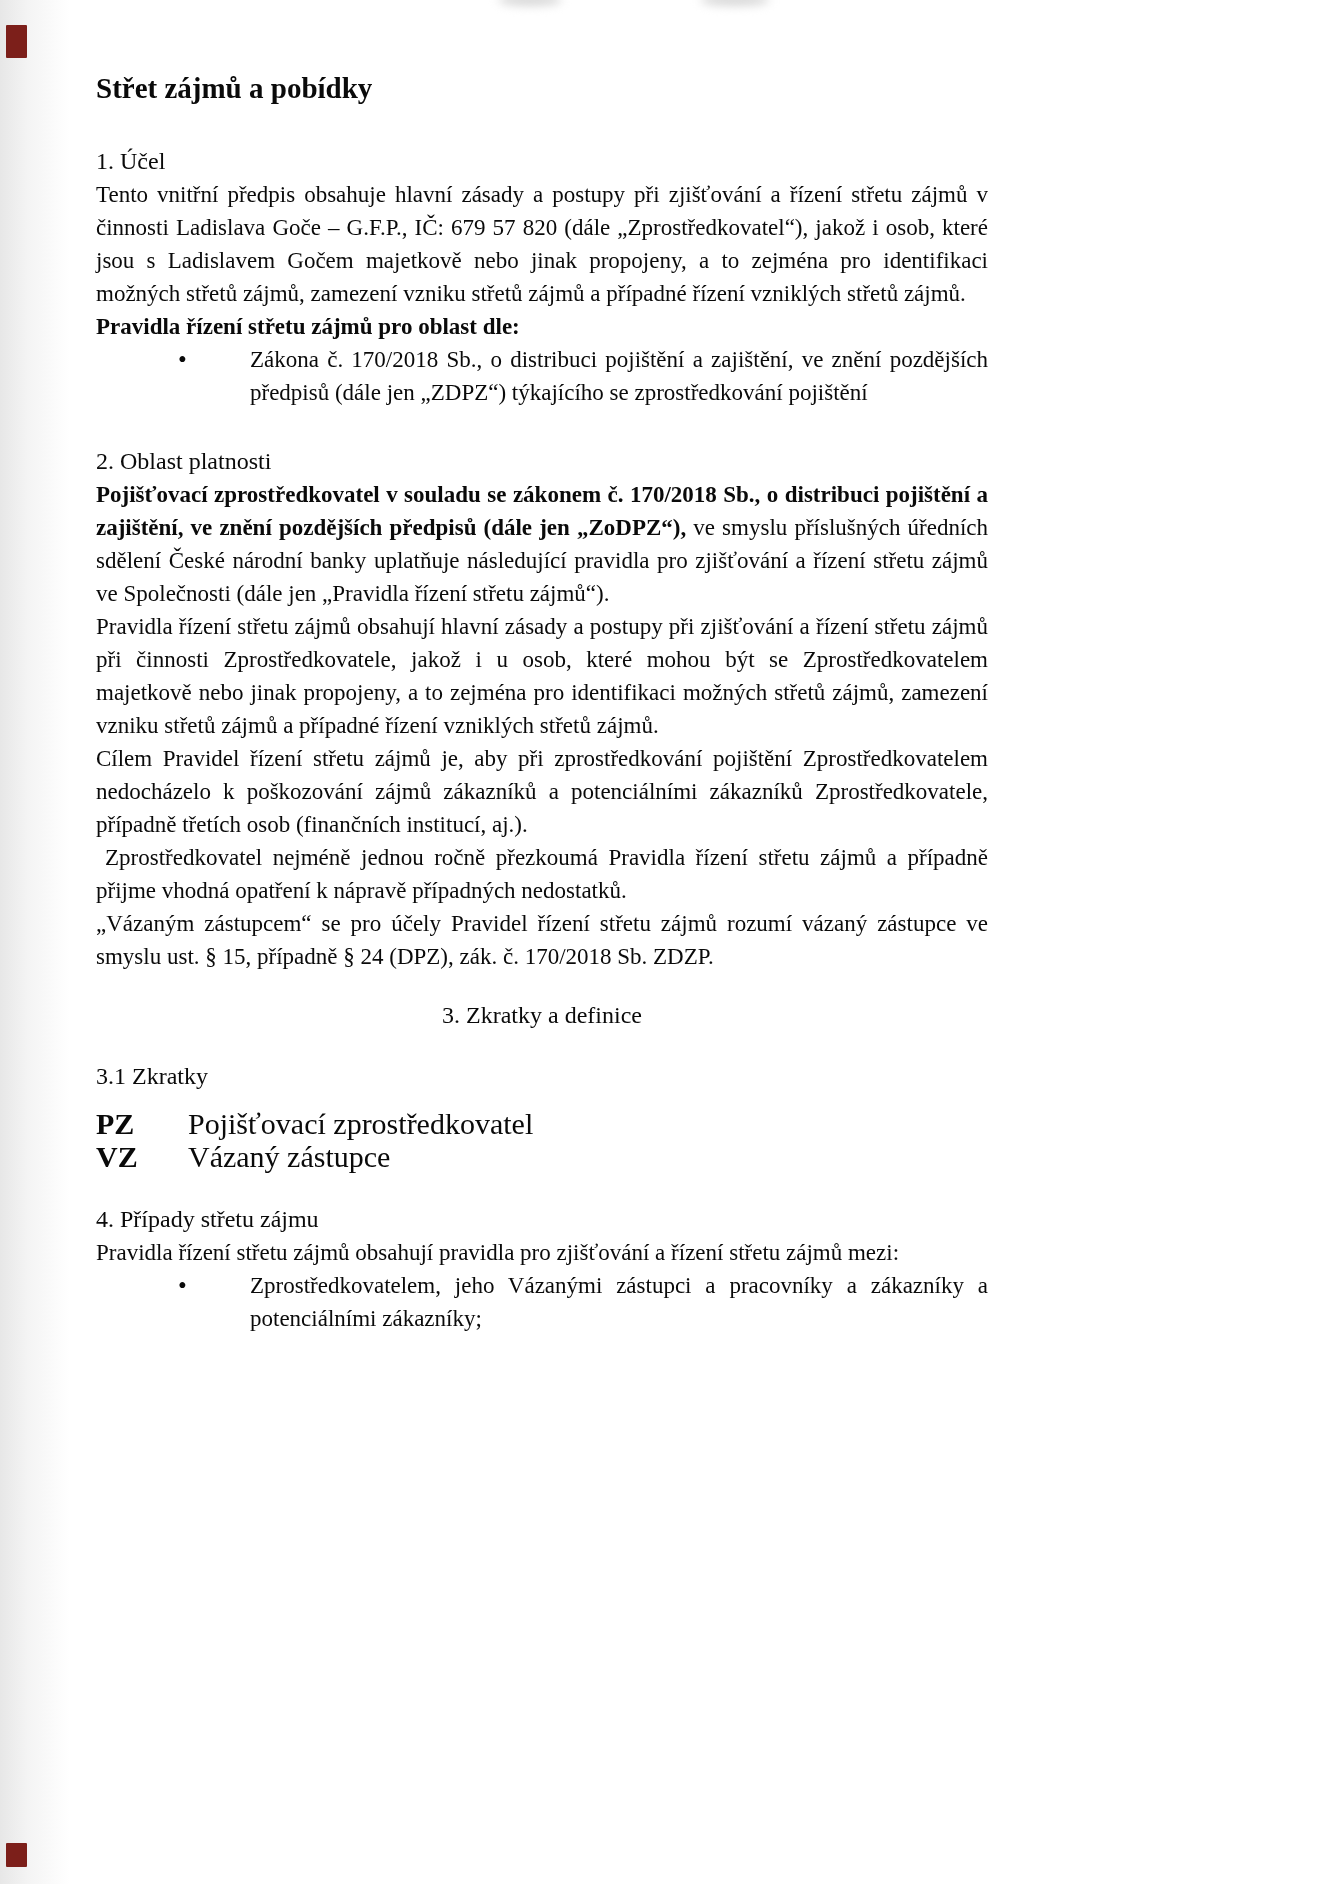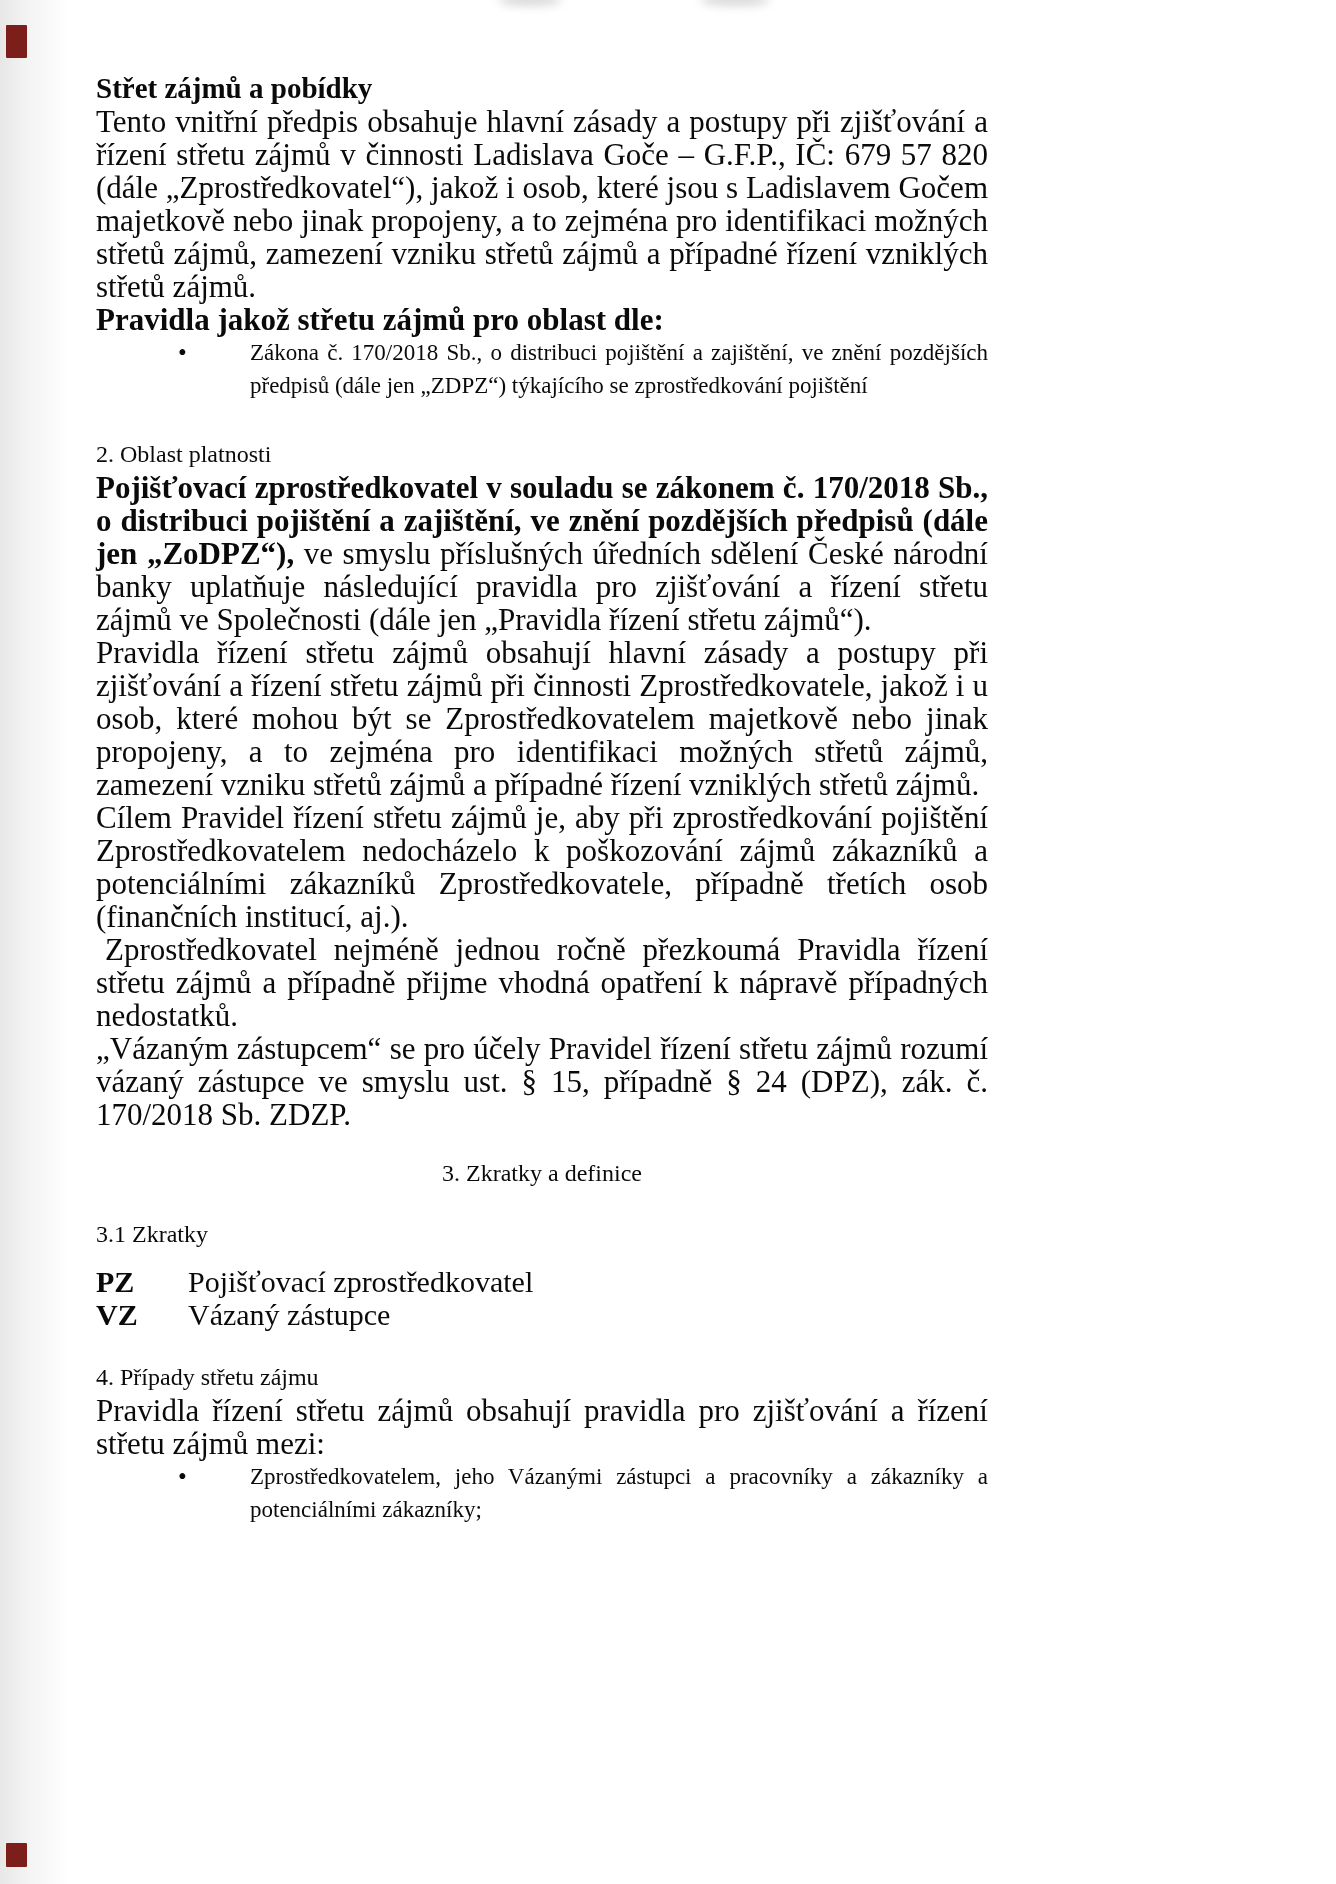--- a/index.html
+++ b/index.html
@@ -59,21 +59,21 @@
     font-weight: bold;
   }
   .heading {
     margin: 0;
     font-size: 24px;
     line-height: 33px;
     font-weight: normal;
   }
   p.body-text {
     margin: 0;
-    font-size: 31px;
+    font-size: 23px;
     line-height: 33px;
     text-align: justify;
   }
   .bold { font-weight: bold; }
 
   .mt-h1   { margin-top: 40px; }
   .mt-p1   { margin-top: 64px; }
   .mt-bh   { margin-top: 42px; }
   .mt-ul1  { margin-top: 22px; }
   .mt-h2   { margin-top: 36px; }
@@ -127,24 +127,25 @@
 <div class="edge-gradient"></div>
 <div class="smudge smudge-1"></div>
 <div class="smudge smudge-2"></div>
 <div class="edge-mark edge-mark-top" style="background: rgb(124, 31, 26);"></div>
 <div class="edge-mark edge-mark-bottom" style="background: rgb(124, 31, 26);"></div>
 
 <div class="page">
 
   <h1 class="doc-title">Střet zájmů a pobídky</h1>
 
+  <div class="heading mt-h1">1. Účel</div>
 
   <p class="body-text mt-p1">Tento vnitřní předpis obsahuje hlavní zásady a postupy při zjišťování a řízení střetu zájmů v činnosti Ladislava Goče – G.F.P., IČ: 679 57 820 (dále „Zprostředkovatel“), jakož i osob, které jsou s Ladislavem Gočem majetkově nebo jinak propojeny, a to zejména pro identifikaci možných střetů zájmů, zamezení vzniku střetů zájmů a případné řízení vzniklých střetů zájmů.</p>
 
-  <p class="body-text bold mt-bh">Pravidla jakož střetu zájmů pro oblast dle:</p>
+  <p class="body-text bold mt-bh">Pravidla řízení střetu zájmů pro oblast dle:</p>
 
   <ul class="bullet-list mt-ul1">
     <li>
       <span class="bullet-marker">•</span>
       <span class="bullet-text">Zákona č. 170/2018 Sb., o distribuci pojištění a zajištění, ve znění pozdějších předpisů (dále jen „ZDPZ“) týkajícího se zprostředkování pojištění</span>
     </li>
   </ul>
 
   <div class="heading mt-h2">2. Oblast platnosti</div>
 

